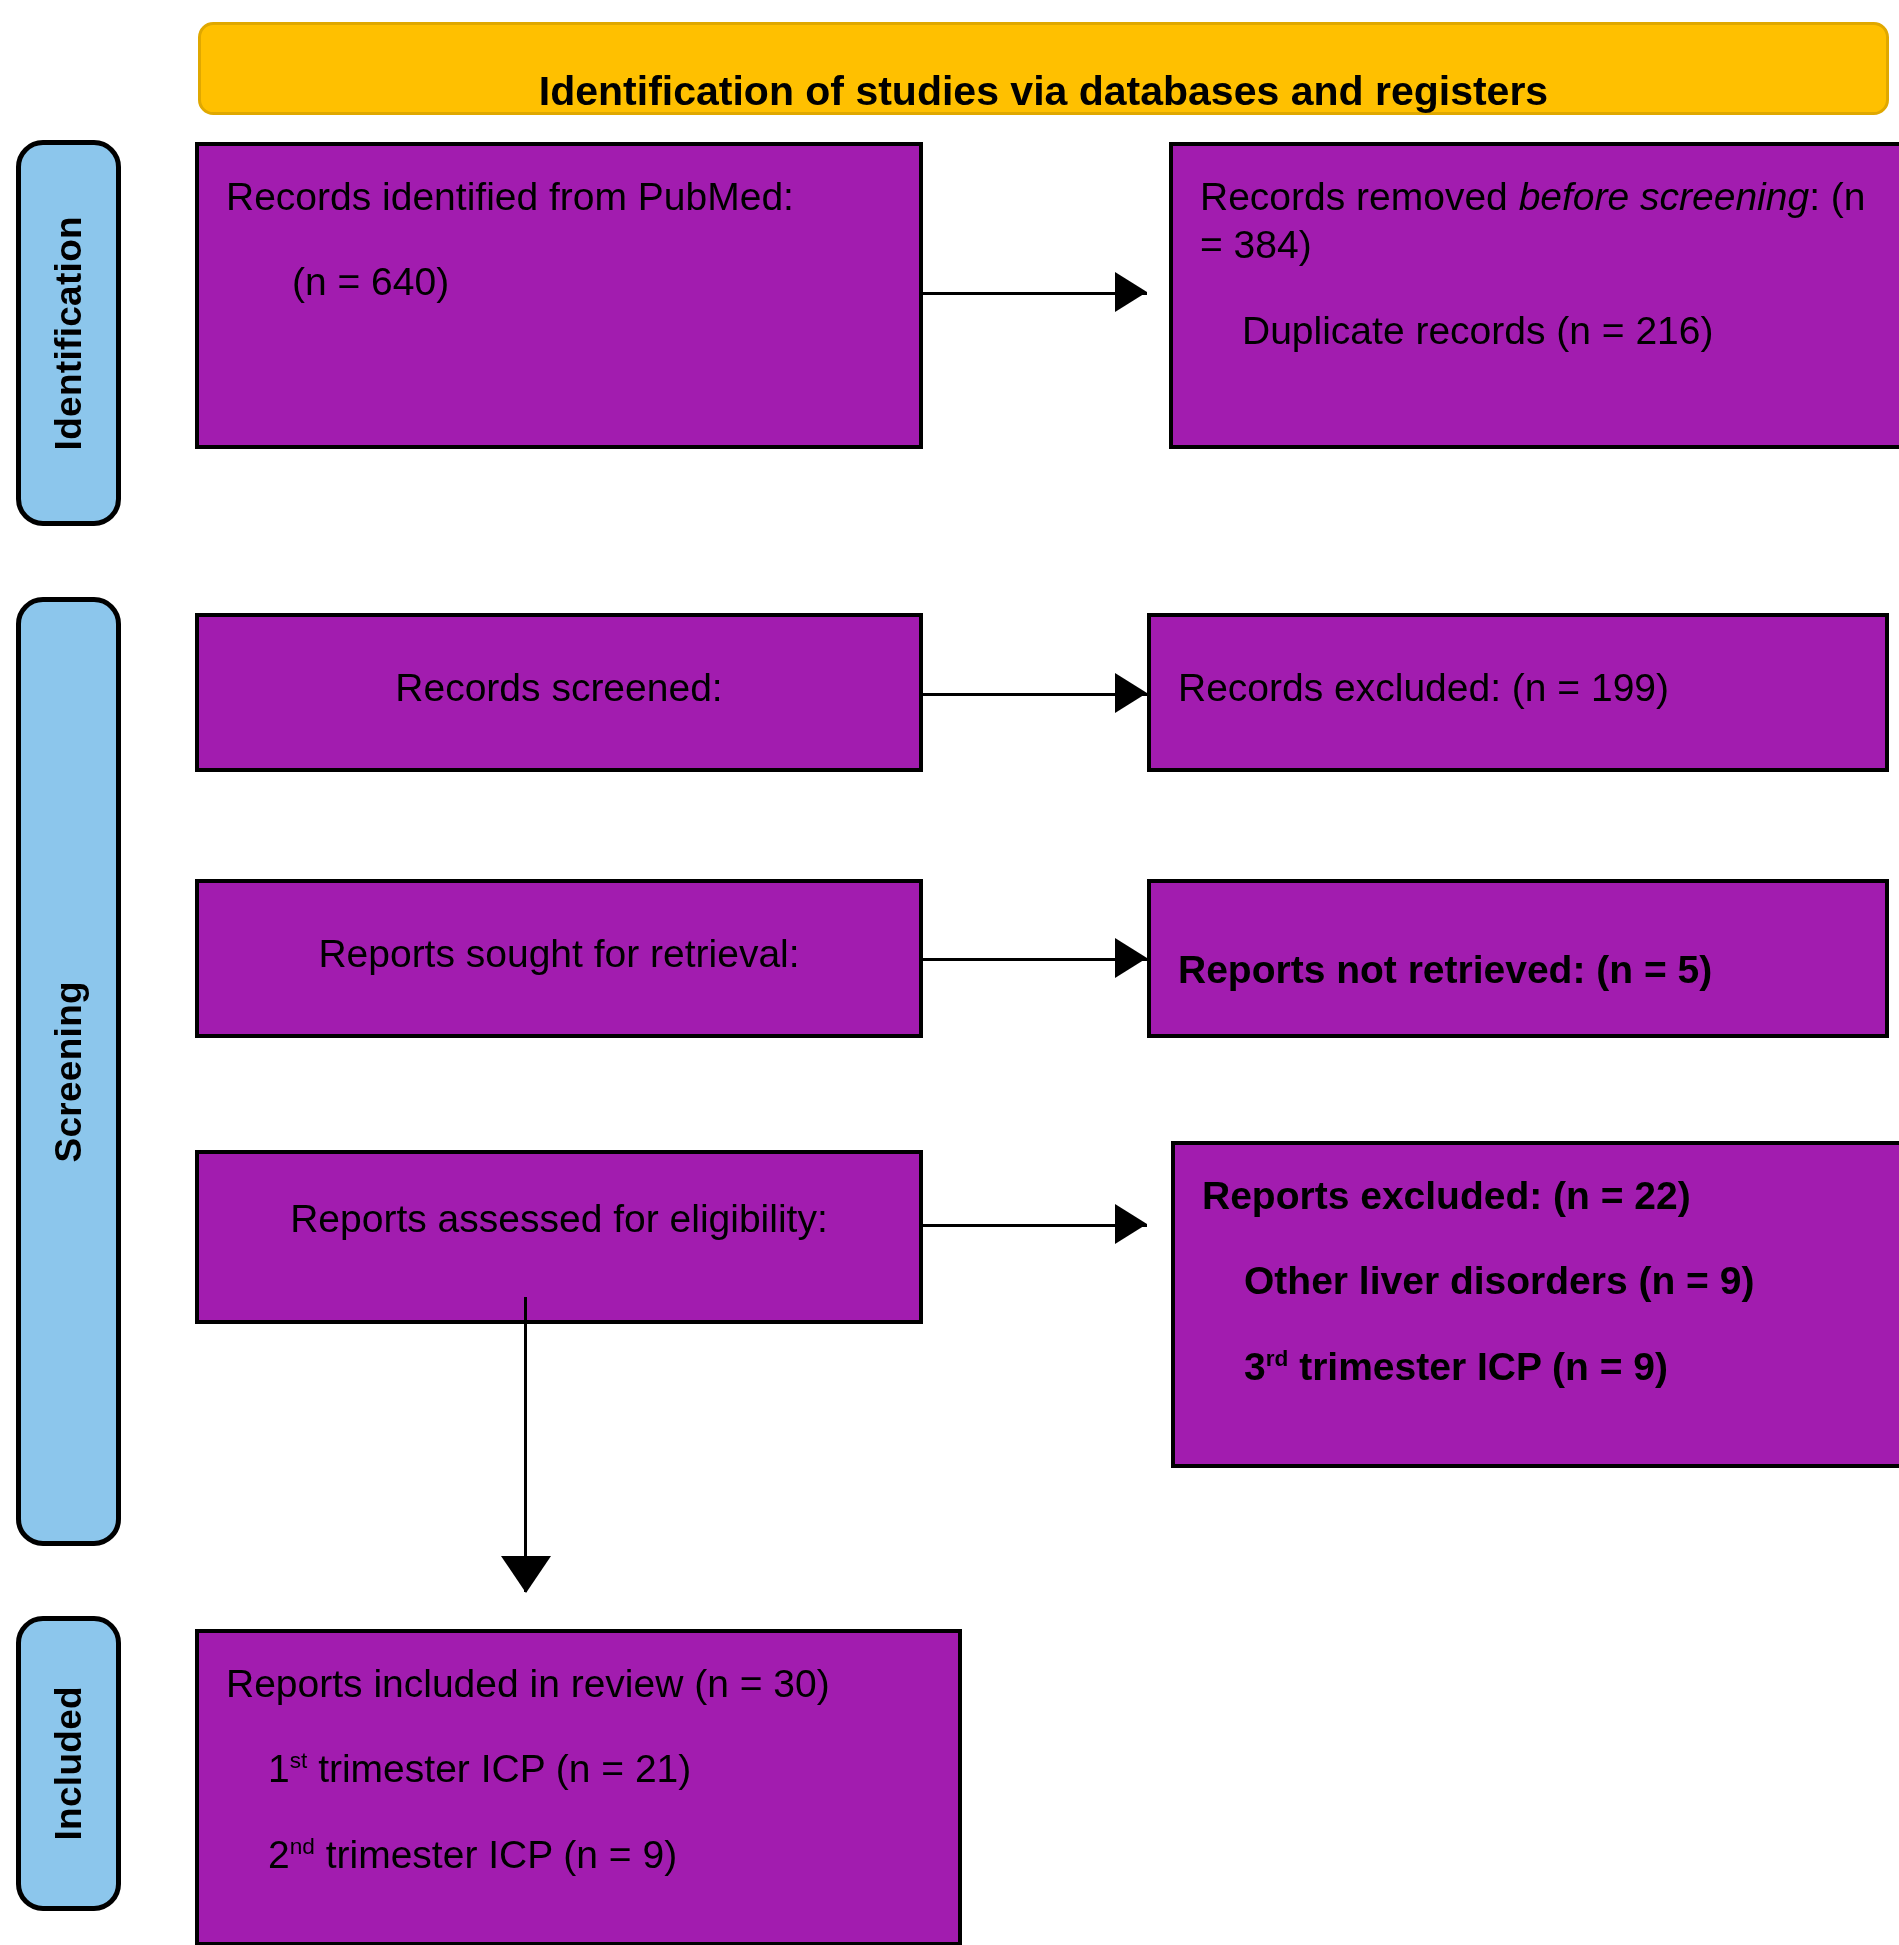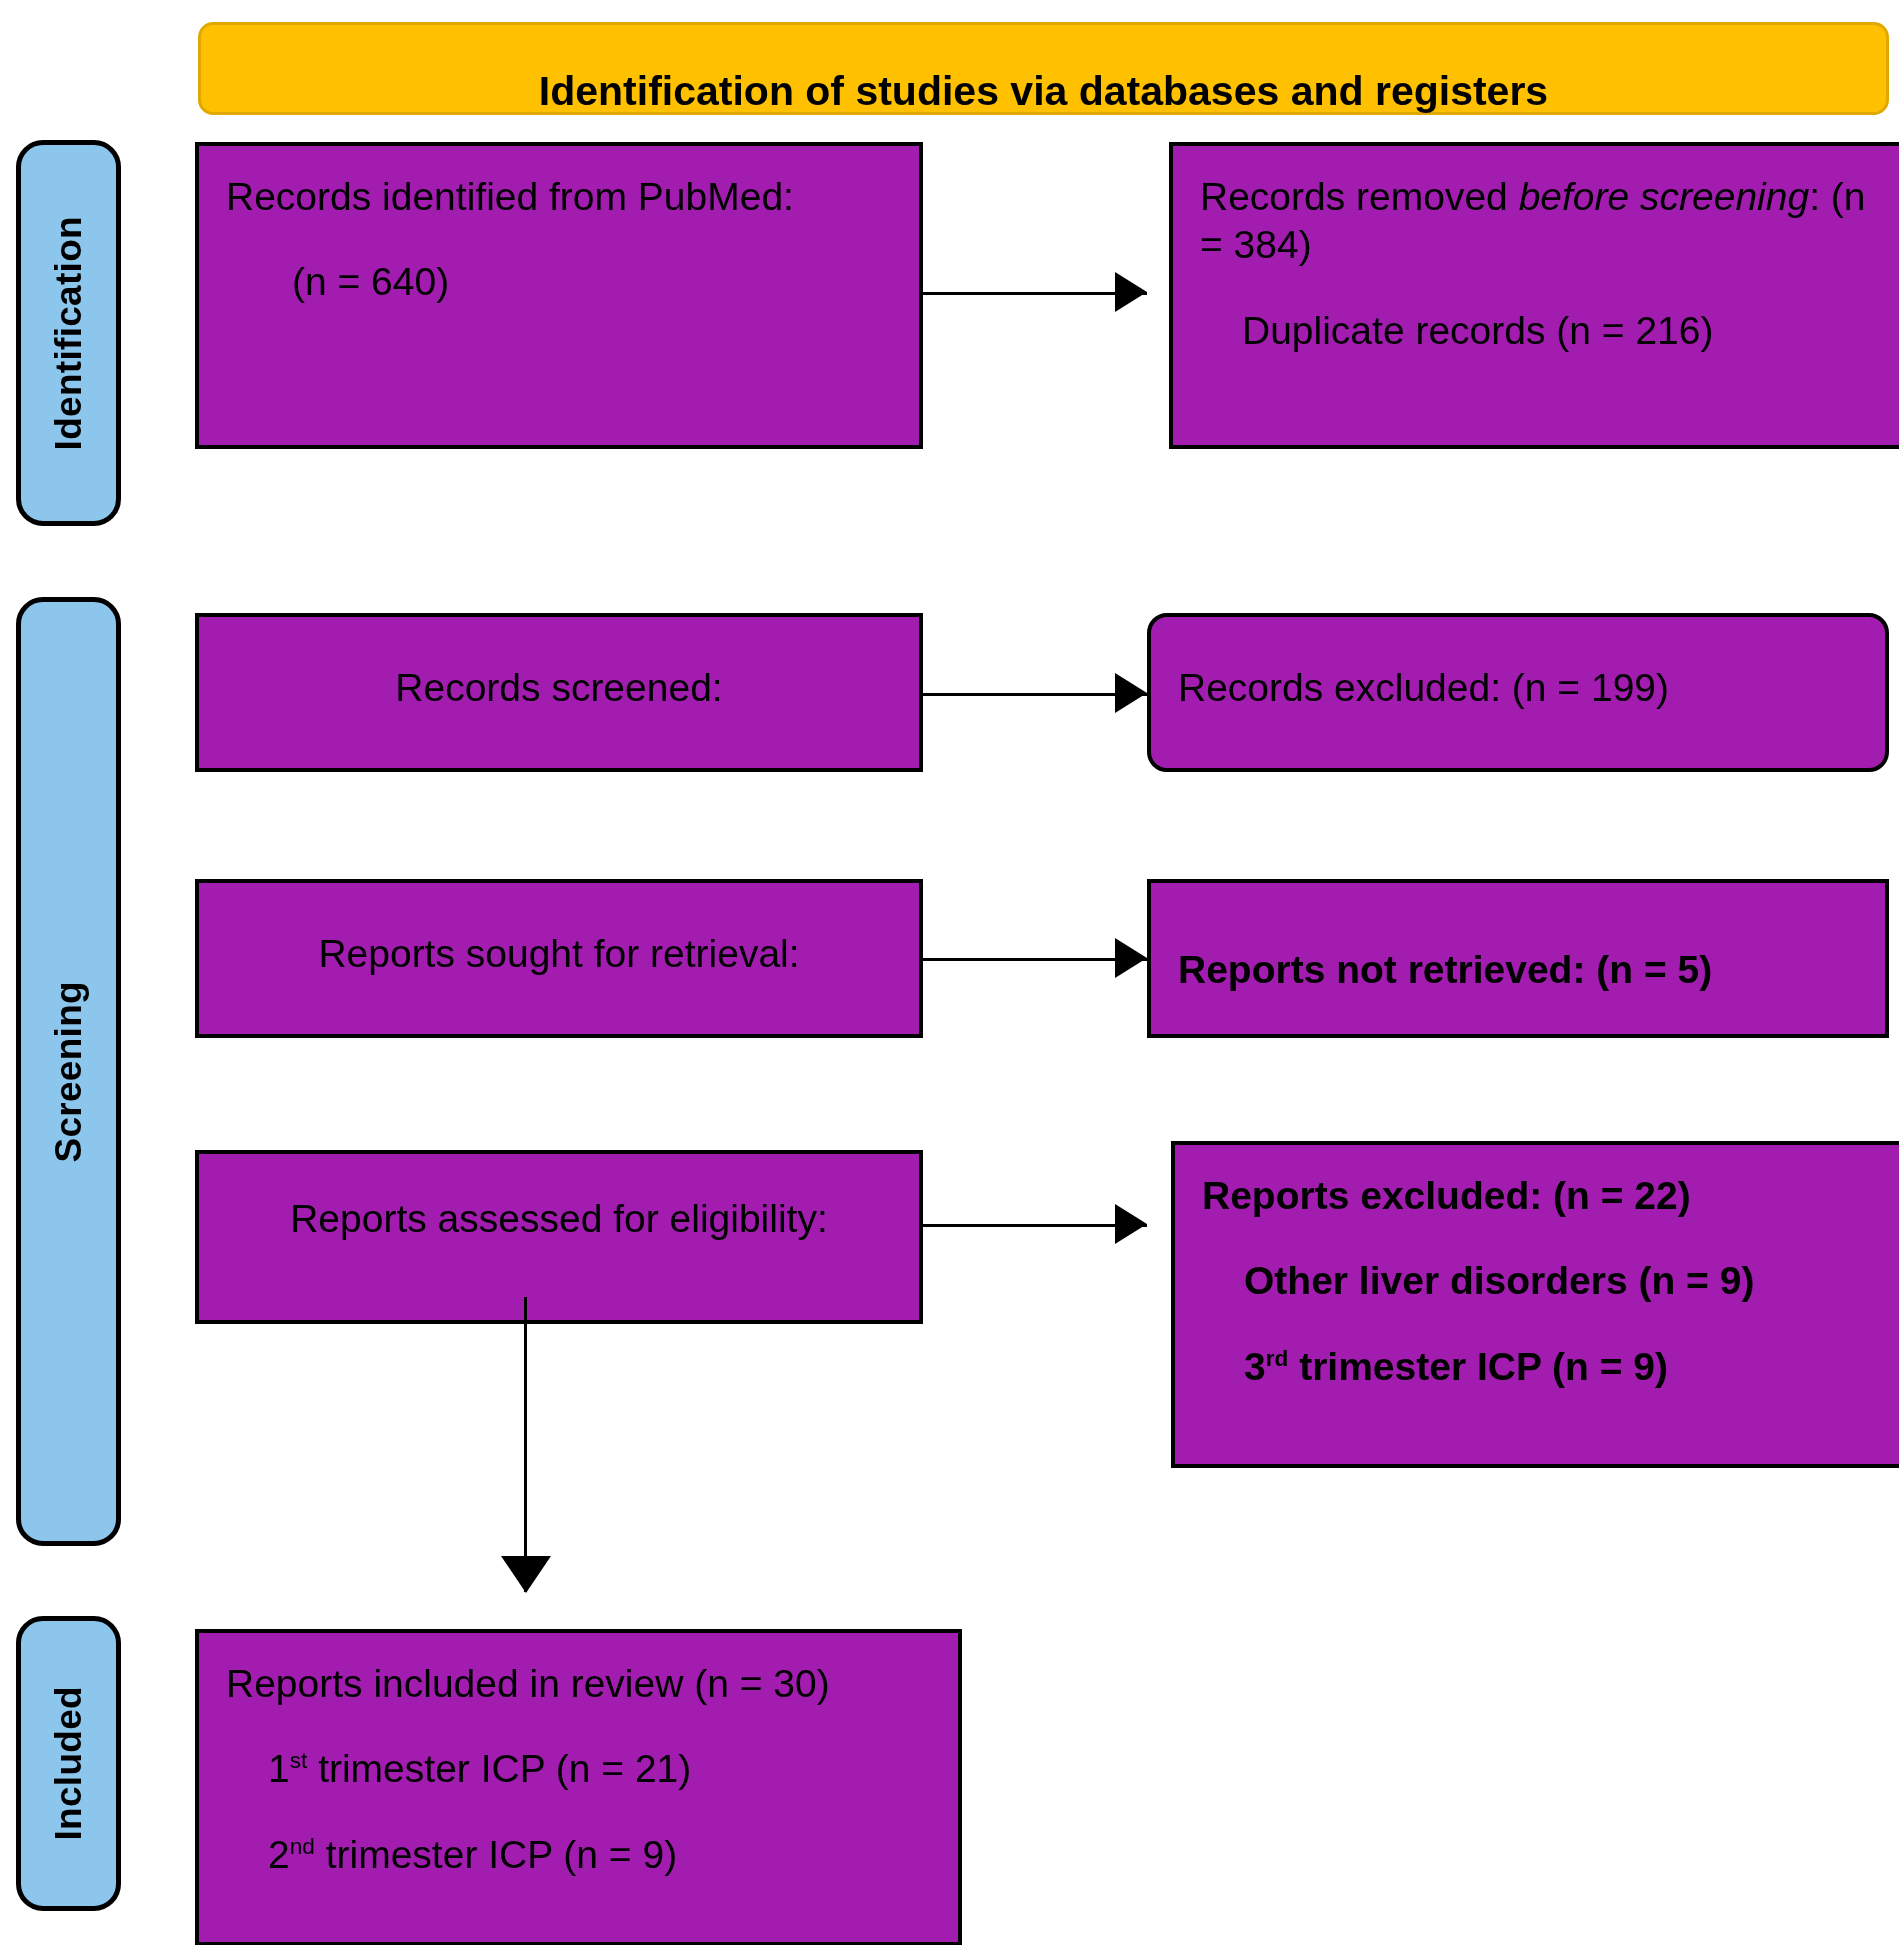--- a/index.html
+++ b/index.html
@@ -148,21 +148,21 @@
     <p class="ln-indent-sm">Duplicate records (n = 216)</p>
   </div>
 
   <div class="flow-box" style="left:195px; top:613px; width:728px; height:159px;">
     <p class="ln-center" style="margin-top:20px;">Records screened:</p>
   </div>
 
   <div class="h-connector" style="left:923px; top:693px; width:224px;"></div>
   <div class="h-arrowhead" style="left:1115px; top:673px;"></div>
 
-  <div class="flow-box" style="left:1147px; top:613px; width:742px; height:159px;border-radius:20px;">
+  <div class="flow-box" style="left:1147px; top:613px; width:742px; height:159px;">
     <p style="margin-top:20px;">Records excluded: (n = 199)</p>
   </div>
 
   <div class="flow-box" style="left:195px; top:879px; width:728px; height:159px;">
     <p class="ln-center" style="margin-top:20px;">Reports sought for retrieval:</p>
   </div>
 
   <div class="h-connector" style="left:923px; top:958px; width:224px;"></div>
   <div class="h-arrowhead" style="left:1115px; top:938px;"></div>
 

